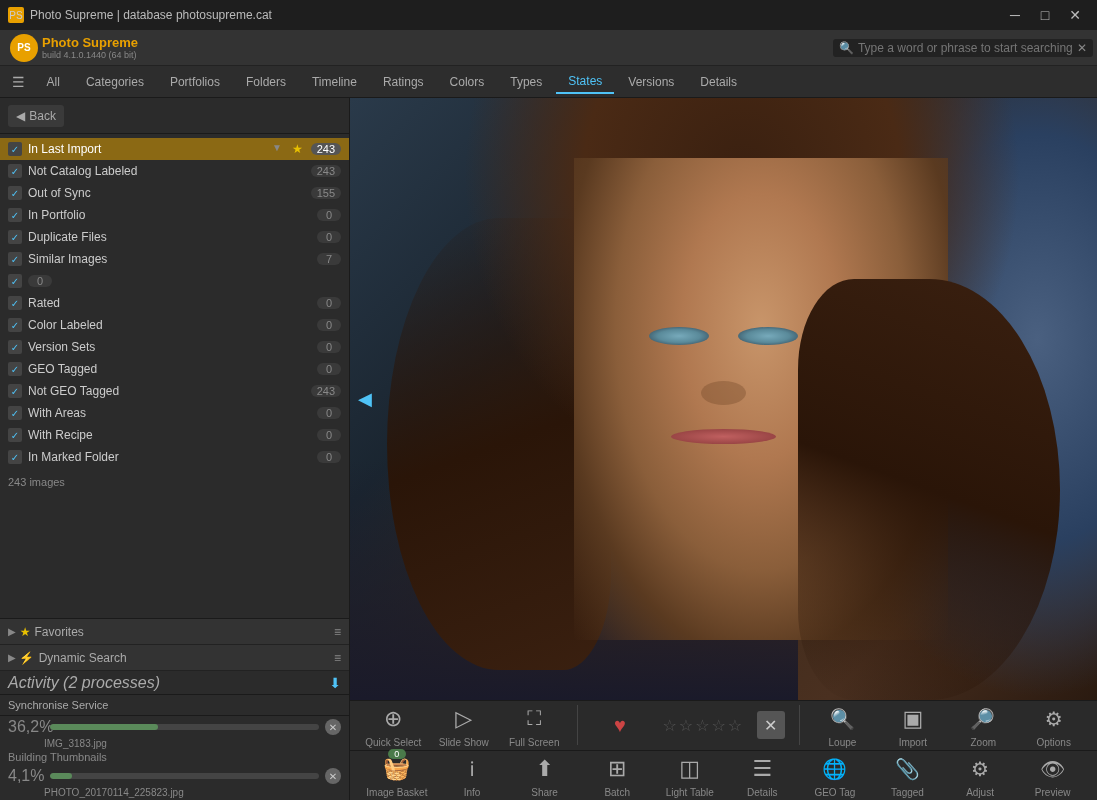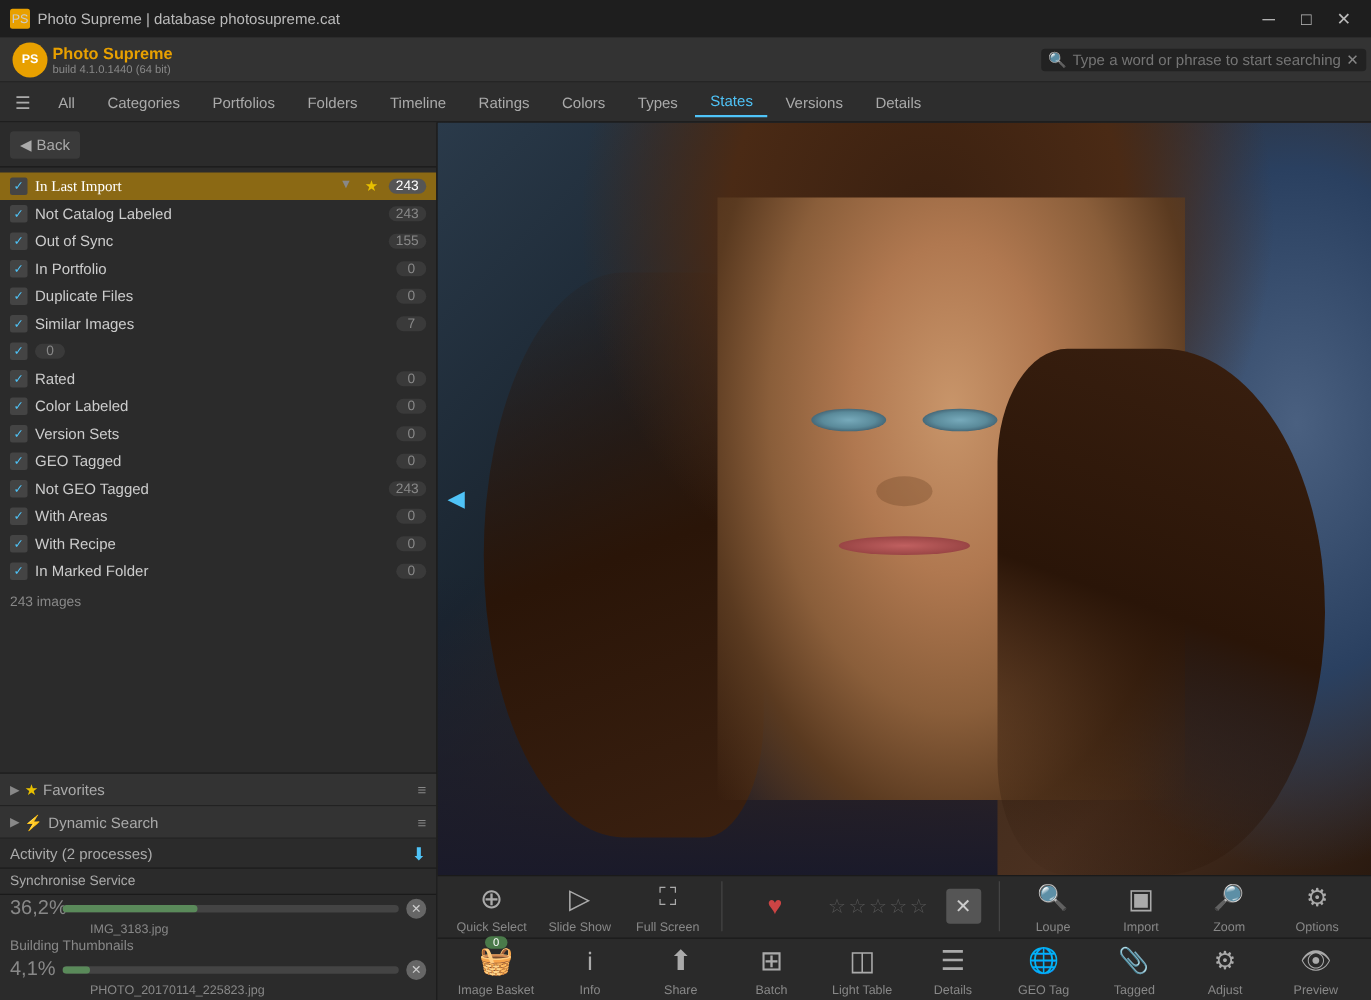--- a/index.html
+++ b/index.html
@@ -41,48 +41,48 @@
     
     .back-bar { height: 36px; background: #2b2b2b; display: flex; align-items: center; padding: 0 8px; border-bottom: 1px solid #1a1a1a; }
     .back-btn { display: flex; align-items: center; gap: 4px; color: #aaa; cursor: pointer; padding: 4px 8px; background: #3a3a3a; border-radius: 3px; font-size: 12px; }
 
     
     .states-list { flex: 1; overflow-y: auto; padding: 4px 0; }
     .state-item { display: flex; align-items: center; height: 22px; padding: 0 8px; cursor: pointer; gap: 6px; }
     .state-item.active { background: #8B6914; }
     .state-checkbox { width: 14px; height: 14px; background: #444; border-radius: 2px; flex-shrink: 0; display: flex; align-items: center; justify-content: center; font-size: 10px; color: #4fc3f7; }
     .state-label { flex: 1; color: #ccc; font-size: 12px; }
-    .state-item.active .state-label { color: #fff; font-family: Liberation Serif, serif; }
+    .state-item.active .state-label { color: #fff; }
     .state-star { color: #e8c000; font-size: 12px; margin-right: 2px; }
     .state-badge { background: #3a3a3a; border-radius: 8px; padding: 0 6px; font-size: 11px; color: #888; min-width: 24px; text-align: center; }
     .state-item.active .state-badge { background: #555; color: #fff; }
     .state-filter { width: 14px; height: 14px; font-size: 10px; color: #888; }
 
     .image-count { padding: 8px; color: #888; font-size: 11px; }
 
     
     .sidebar-bottom { border-top: 1px solid #1a1a1a; }
     .expand-item { display: flex; align-items: center; height: 26px; padding: 0 8px; background: #333; border-bottom: 1px solid #222; cursor: pointer; gap: 4px; }
     .expand-icon { color: #888; font-size: 10px; }
     .star-icon { color: #e8c000; font-size: 12px; }
     .expand-label { flex: 1; font-size: 12px; color: #aaa; }
     .expand-menu { color: #888; font-size: 12px; }
     
     .activity-bar { display: flex; align-items: center; height: 24px; padding: 0 8px; background: #2b2b2b; border-bottom: 1px solid #1a1a1a; gap: 4px; }
-    .activity-label { font-size: 12px; color: #aaa; flex: 1; }
+    .activity-label { font-size: 16px; color: #aaa; flex: 1; font-style: italic; }
     .activity-dl { color: #4fc3f7; font-size: 14px; }
 
     .sync-bar { padding: 4px 8px; font-size: 11px; color: #aaa; background: #2b2b2b; border-bottom: 1px solid #1a1a1a; }
 
     .progress-row { display: flex; align-items: center; gap: 6px; padding: 2px 8px; }
     .progress-pct { font-size: 16px; color: #888; width: 36px; }
     .progress-bar-wrap { flex: 1; height: 6px; background: #444; border-radius: 3px; overflow: hidden; }
     .progress-bar-fill { height: 100%; background: #5a8a5a; border-radius: 3px; }
     .progress-x { width: 16px; height: 16px; background: #666; border-radius: 50%; display: flex; align-items: center; justify-content: center; font-size: 10px; color: #ccc; cursor: pointer; }
-    .progress-file { font-size: 10px; color: #888; padding: 0 8px 2px 44px; margin-left: 28px; }
+    .progress-file { font-size: 10px; color: #888; padding: 0 8px 2px 44px; }
 
     
     .content { flex: 1; display: flex; flex-direction: column; background: #1a1a1a; }
 
     .image-area { flex: 1; display: flex; align-items: center; justify-content: center; background: #1a1a1a; position: relative; overflow: hidden; }
 
     .photo-portrait {
       width: 100%; height: 100%;
       background: linear-gradient(135deg, #2a3a4a 0%, #1a2530 30%, #3d2a1a 60%, #4a3020 80%, #2a1a10 100%);
       position: relative; overflow: hidden;

